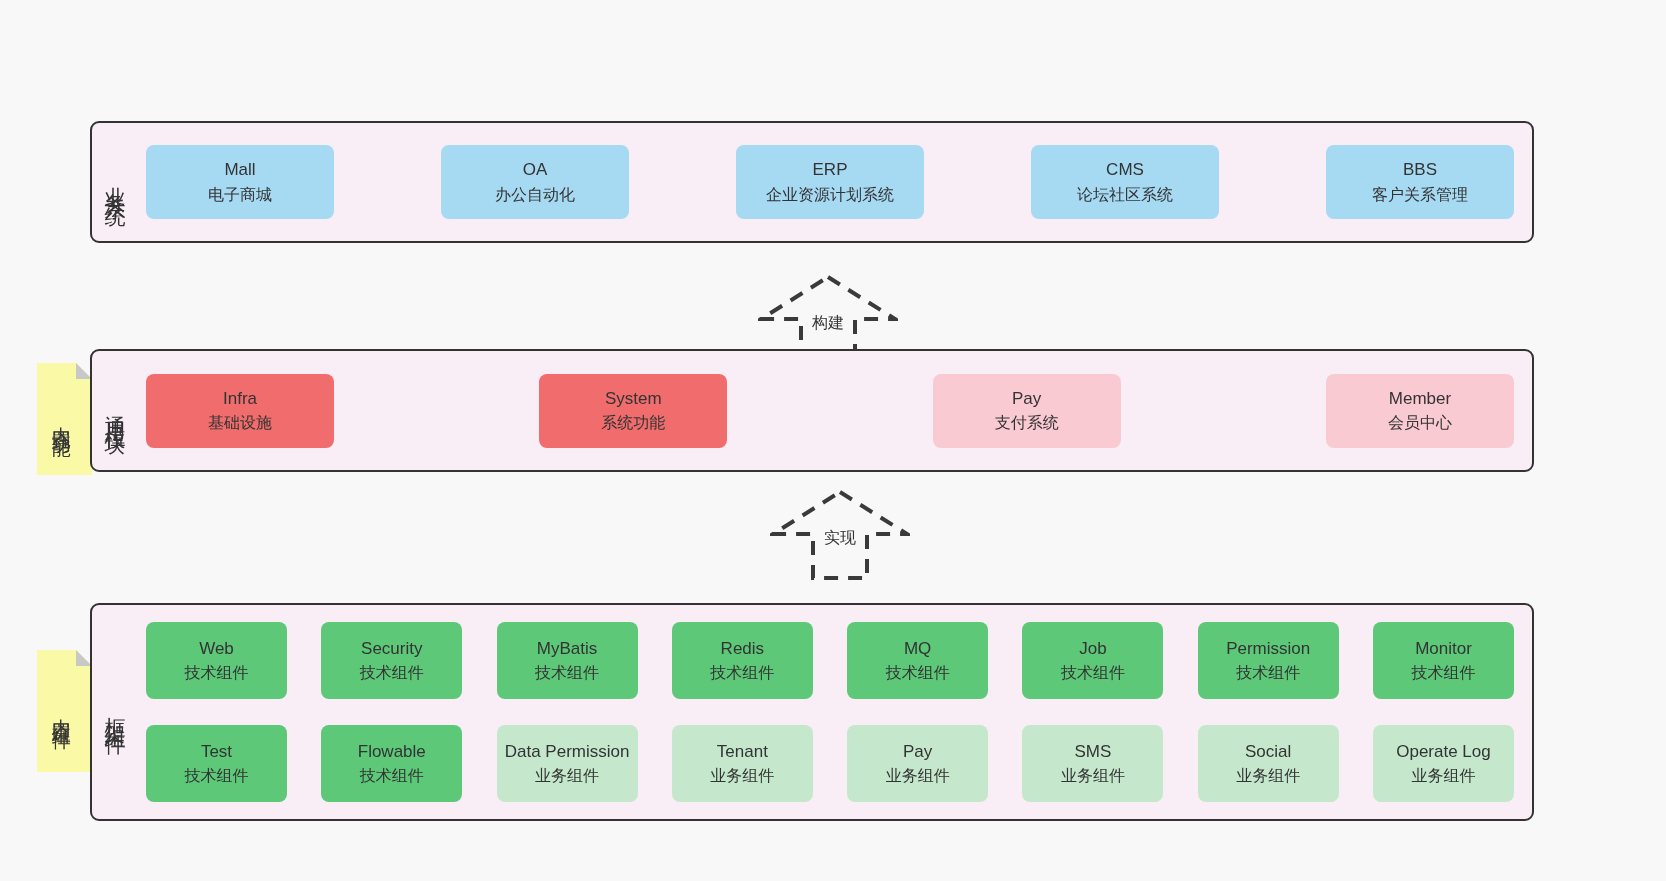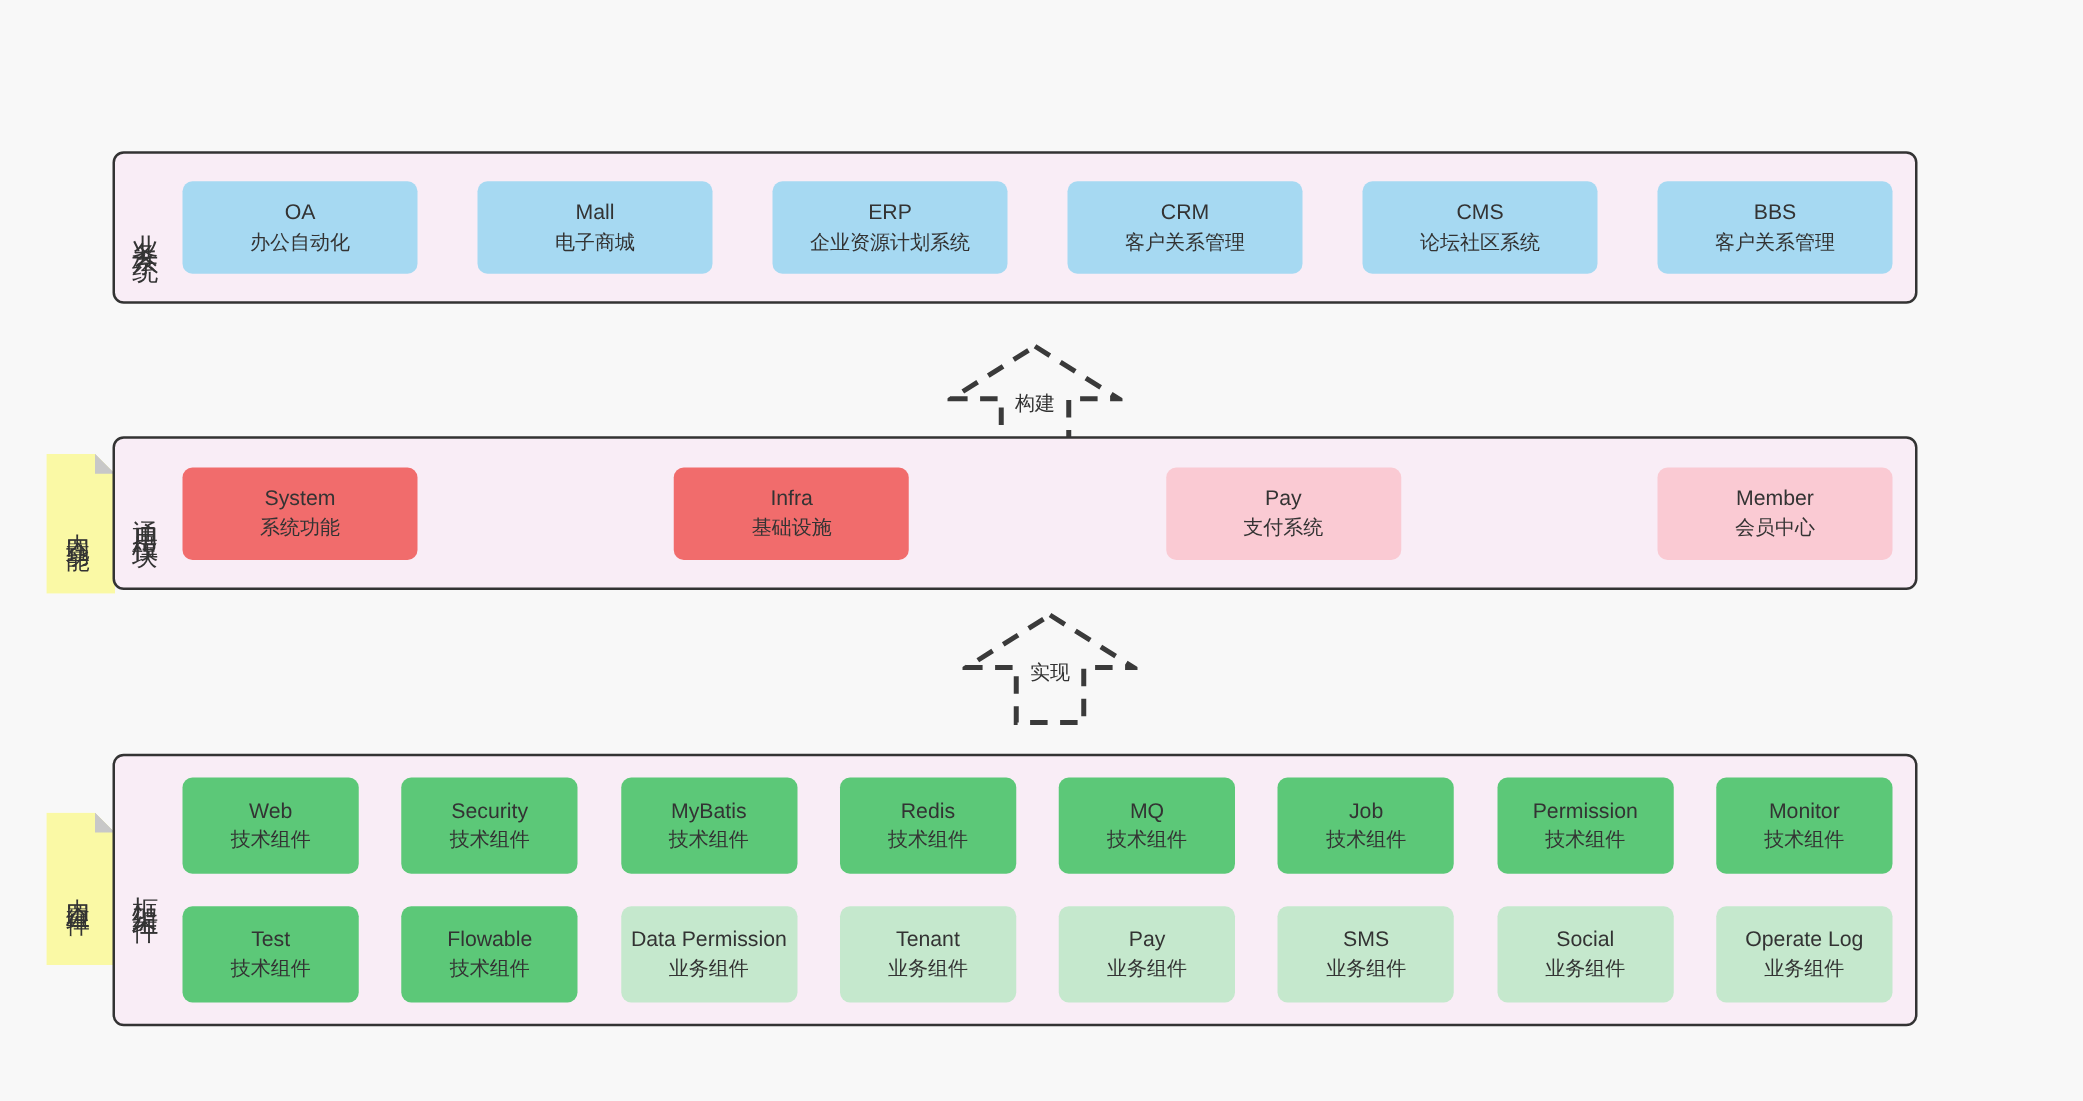--- a/index.html
+++ b/index.html
@@ -78,34 +78,30 @@
 </head>
 <body>
 
 <div class="canvas">
 
   <section class="layer" style="top:121px;height:122px;">
     <div class="layer-label">业务系统</div>
     <div class="rows">
         <div class="box-row">
           <div class="box box-wide blue">
+            <div class="box-title">Mall</div>
+            <div class="box-subtitle">电子商城</div>
+          </div>
+          <div class="box box-wide blue">
             <div class="box-title">OA</div>
             <div class="box-subtitle">办公自动化</div>
           </div>
           <div class="box box-wide blue">
-            <div class="box-title">Mall</div>
-            <div class="box-subtitle">电子商城</div>
-          </div>
-          <div class="box box-wide blue">
             <div class="box-title">ERP</div>
             <div class="box-subtitle">企业资源计划系统</div>
-          </div>
-          <div class="box box-wide blue">
-            <div class="box-title">CRM</div>
-            <div class="box-subtitle">客户关系管理</div>
           </div>
           <div class="box box-wide blue">
             <div class="box-title">CMS</div>
             <div class="box-subtitle">论坛社区系统</div>
           </div>
           <div class="box box-wide blue">
             <div class="box-title">BBS</div>
             <div class="box-subtitle">客户关系管理</div>
           </div>
         </div>
@@ -122,26 +118,26 @@
   <div class="sticky" style="top:363px;height:112px;">
     <span class="sticky-fold"></span>
     <span class="sticky-text">内置功能</span>
   </div>
 
   <section class="layer" style="top:349px;height:123px;">
     <div class="layer-label">通用模块</div>
     <div class="rows">
         <div class="box-row">
           <div class="box box-wide red">
+            <div class="box-title">Infra</div>
+            <div class="box-subtitle">基础设施</div>
+          </div>
+          <div class="box box-wide red">
             <div class="box-title">System</div>
             <div class="box-subtitle">系统功能</div>
-          </div>
-          <div class="box box-wide red">
-            <div class="box-title">Infra</div>
-            <div class="box-subtitle">基础设施</div>
           </div>
           <div class="box box-wide pink">
             <div class="box-title">Pay</div>
             <div class="box-subtitle">支付系统</div>
           </div>
           <div class="box box-wide pink">
             <div class="box-title">Member</div>
             <div class="box-subtitle">会员中心</div>
           </div>
         </div>

